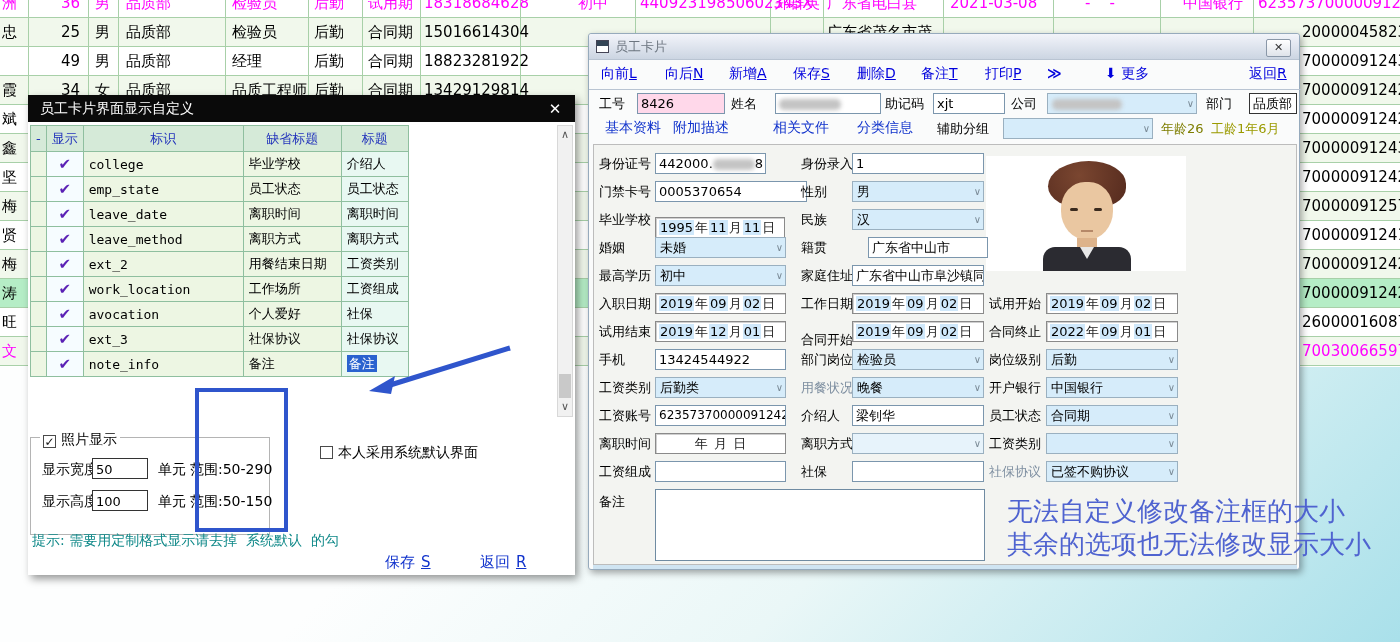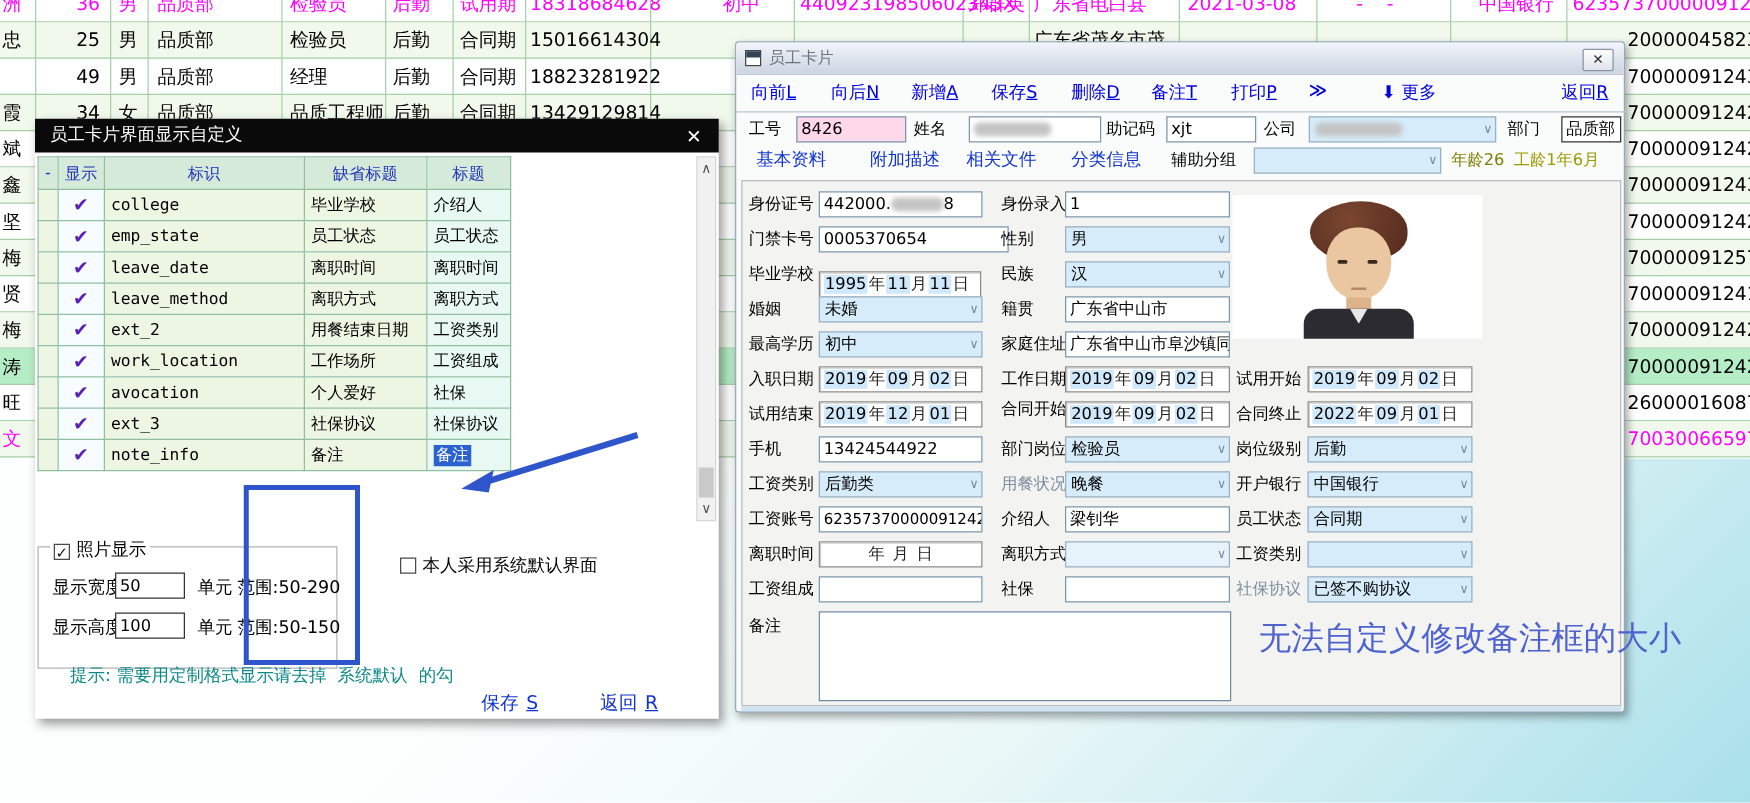--- a/index.html
+++ b/index.html
@@ -288,21 +288,21 @@
   <span class="cfg-inp" style="left:64px;top:363px;width:56px;">50</span>
   <span class="cfg-lbl" style="position:absolute;left:130px;top:366px;">单元</span>
   <span class="cfg-lbl" style="position:absolute;left:162px;top:366px;">范围:50-290</span>
   <span class="cfg-lbl" style="position:absolute;left:14px;top:398px;">显示高度</span>
   <span class="cfg-inp" style="left:64px;top:395px;width:56px;">100</span>
   <span class="cfg-lbl" style="position:absolute;left:130px;top:398px;">单元</span>
   <span class="cfg-lbl" style="position:absolute;left:162px;top:398px;">范围:50-150</span>
   <span style="position:absolute;left:292px;top:347px;">
     <span class="cb"></span> <span class="cfg-lbl">本人采用系统默认界面</span>
   </span>
-  <div class="tip" style="left:4px;top:437px;margin-left:24px;">提示: 需要用定制格式显示请去掉  系统默认  的勾</div>
+  <div class="tip" style="left:4px;top:437px;">提示: 需要用定制格式显示请去掉  系统默认  的勾</div>
   <span class="linkbtn" style="left:357px;top:458px;"><span>保存</span><span class="k">S</span></span>
   <span class="linkbtn" style="left:452px;top:458px;"><span>返回</span><span class="k">R</span></span>
 </div>
 
 <div class="card">
   <div class="card-title">
     <span class="card-ico">
         <i></i>
       </span>
     <span>员工卡片</span>
@@ -325,21 +325,21 @@
   <span class="lbl" style="left:142px;top:60px">姓名</span>
   <span class="inp" style="left:186px;top:59px;width:106px"><span class="blur" style="width:62px"></span></span>
   <span class="lbl" style="left:296px;top:60px">助记码</span>
   <span class="inp" style="left:344px;top:59px;width:72px">xjt</span>
   <span class="lbl" style="left:422px;top:60px">公司</span>
   <span class="dd" style="left:458px;top:59px;width:150px"><span class="blur" style="width:70px"></span><span class="ar">∨</span></span>
   <span class="lbl" style="left:617px;top:60px">部门</span>
   <span class="inp" style="left:660px;top:59px;width:48px;border:1px solid #333;">品质部</span>
 
   <span class="tab" style="left:16px">基本资料</span>
-  <span class="tab" style="left:107px">附加描述</span>
+  <span class="tab" style="left:84px">附加描述</span>
   <span class="tab" style="left:184px">相关文件</span>
   <span class="tab" style="left:268px">分类信息</span>
   <span class="lbl" style="left:348px;top:85px">辅助分组</span>
   <span class="dd" style="left:414px;top:84px;width:150px">
       <span class="ar">∨</span>
     </span>
   <span class="olv" style="left:572px;top:85px">年龄26</span>
   <span class="olv" style="left:622px;top:85px;color:#9a9a00;">工龄1年6月</span>
   <div class="formbox"></div>
 
@@ -348,21 +348,21 @@
     <div class="face"></div>
     <span class="eye" style="left:84px"></span>
       <span class="eye" style="left:108px"></span>
     <span class="mouth"></span>
       <div class="neck"></div>
     <div class="body"></div>
       <div class="shirt"></div>
   </div>
 
   <span class="lbl" style="left:10px;top:120px">身份证号</span>
-  <span class="inp" style="left:66px;top:119px;width:131px"><span>442000.</span><span class="blur" style="width:42px"></span><span>8</span></span>
+  <span class="inp" style="left:66px;top:119px;width:111px"><span>442000.</span><span class="blur" style="width:42px"></span><span>8</span></span>
   <span class="lbl" style="left:10px;top:148px">门禁卡号</span>
   <span class="inp" style="left:66px;top:147px;width:152px">0005370654</span>
   <span class="lbl" style="left:10px;top:176px">毕业学校</span>
   <span class="inp datef" style="left:66px;top:183px;width:130px">
     <span class="seg">1995</span><span class="du">年</span><span class="seg">11</span><span class="du">月</span><span class="seg">11</span><span class="du">日</span>
   </span>
   <span class="lbl" style="left:10px;top:204px">婚姻</span>
   <span class="dd" style="left:66px;top:203px;width:131px"><span>未婚</span><span class="ar">∨</span></span>
   <span class="lbl" style="left:10px;top:232px">最高学历</span>
   <span class="dd" style="left:66px;top:231px;width:131px"><span>初中</span><span class="ar">∨</span></span>
@@ -389,28 +389,28 @@
   <span class="lbl" style="left:10px;top:458px">备注</span>
   <textarea class="note" style=""></textarea>
 
   <span class="lbl" style="left:212px;top:120px">身份录入</span>
   <span class="inp" style="left:263px;top:119px;width:132px">1</span>
   <span class="lbl" style="left:212px;top:148px">性别</span>
   <span class="dd" style="left:263px;top:147px;width:132px"><span>男</span><span class="ar">∨</span></span>
   <span class="lbl" style="left:212px;top:176px">民族</span>
   <span class="dd" style="left:263px;top:175px;width:132px"><span>汉</span><span class="ar">∨</span></span>
   <span class="lbl" style="left:212px;top:204px">籍贯</span>
-  <span class="inp" style="left:263px;top:203px;width:132px">广东省中山市</span>
+  <span class="inp" style="left:279px;top:203px;width:120px">广东省中山市</span>
   <span class="lbl" style="left:212px;top:232px">家庭住址</span>
   <span class="inp" style="left:263px;top:231px;width:132px">广东省中山市阜沙镇同剌</span>
   <span class="lbl" style="left:212px;top:260px">工作日期</span>
   <span class="inp datef" style="left:263px;top:259px;width:132px">
     <span class="seg">2019</span><span class="du">年</span><span class="seg">09</span><span class="du">月</span><span class="seg">02</span><span class="du">日</span>
   </span>
-  <span class="lbl" style="left:212px;top:284px">合同开始</span>
+  <span class="lbl" style="left:212px;top:296px">合同开始</span>
   <span class="inp datef" style="left:263px;top:287px;width:132px">
     <span class="seg">2019</span><span class="du">年</span><span class="seg">09</span><span class="du">月</span><span class="seg">02</span><span class="du">日</span>
   </span>
   <span class="lbl" style="left:212px;top:316px">部门岗位</span>
   <span class="dd" style="left:263px;top:315px;width:132px"><span>检验员</span><span class="ar">∨</span></span>
   <span class="lbl dim" style="left:212px;top:344px">用餐状况</span>
   <span class="dd" style="left:263px;top:343px;width:132px"><span>晚餐</span><span class="ar">∨</span></span>
   <span class="lbl" style="left:212px;top:372px">介绍人</span>
   <span class="inp" style="left:263px;top:371px;width:132px">梁钊华</span>
   <span class="lbl" style="left:212px;top:400px">离职方式</span>
@@ -439,13 +439,14 @@
   <div class="card-bottom"></div>
 </div>
 
 <div class="ann-rect"></div>
 <svg class="ann-arrow" width="165" height="62">
   <line x1="155" y1="10" x2="32" y2="48" stroke="#2f55cc" stroke-width="5"></line>
   <polygon points="14,53 40,38 36,56" fill="#2f55cc"></polygon>
 </svg>
 <div class="ann-text">
   <div>无法自定义修改备注框的大小</div>
+  <div>其余的选项也无法修改显示大小</div>
 </div>
 
 </body></html>

